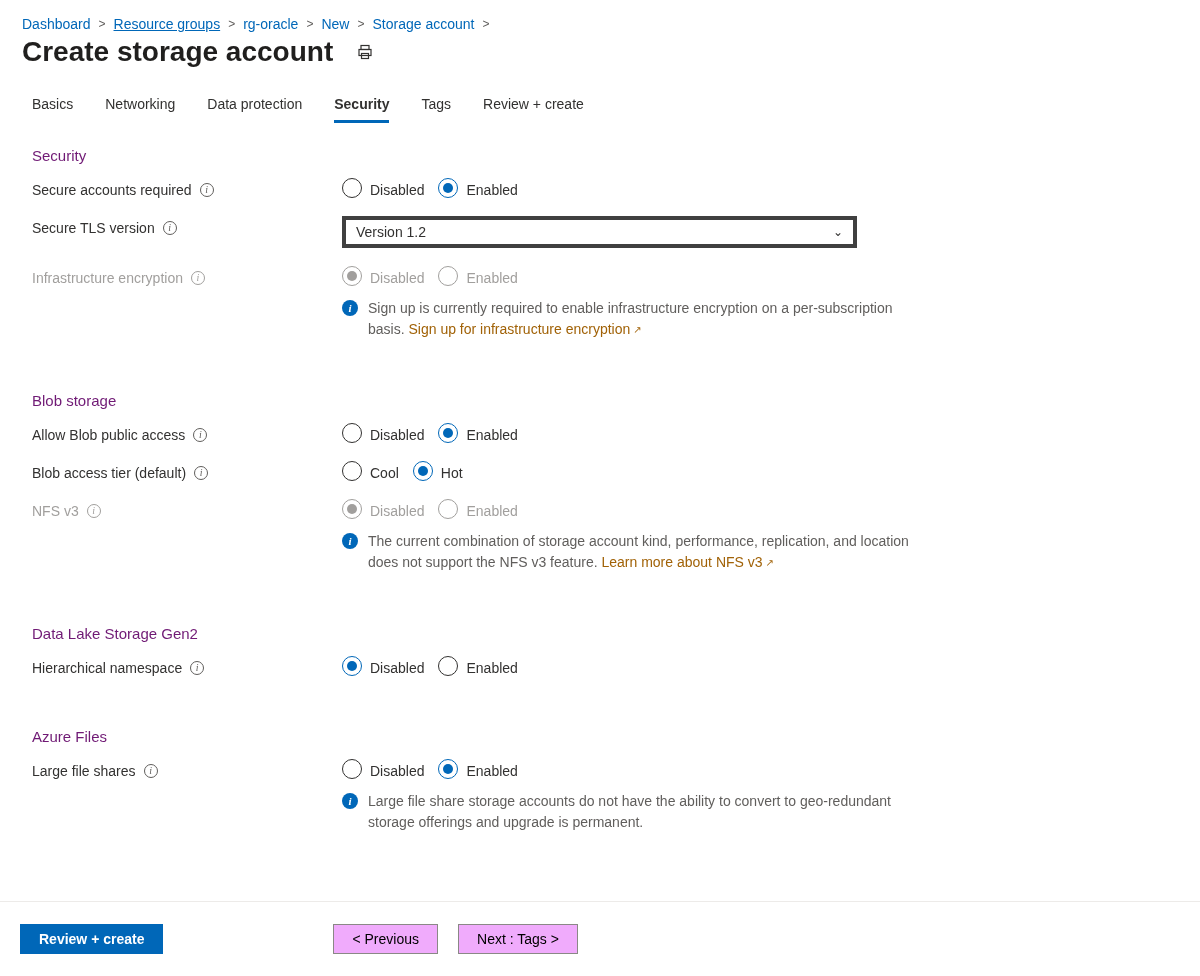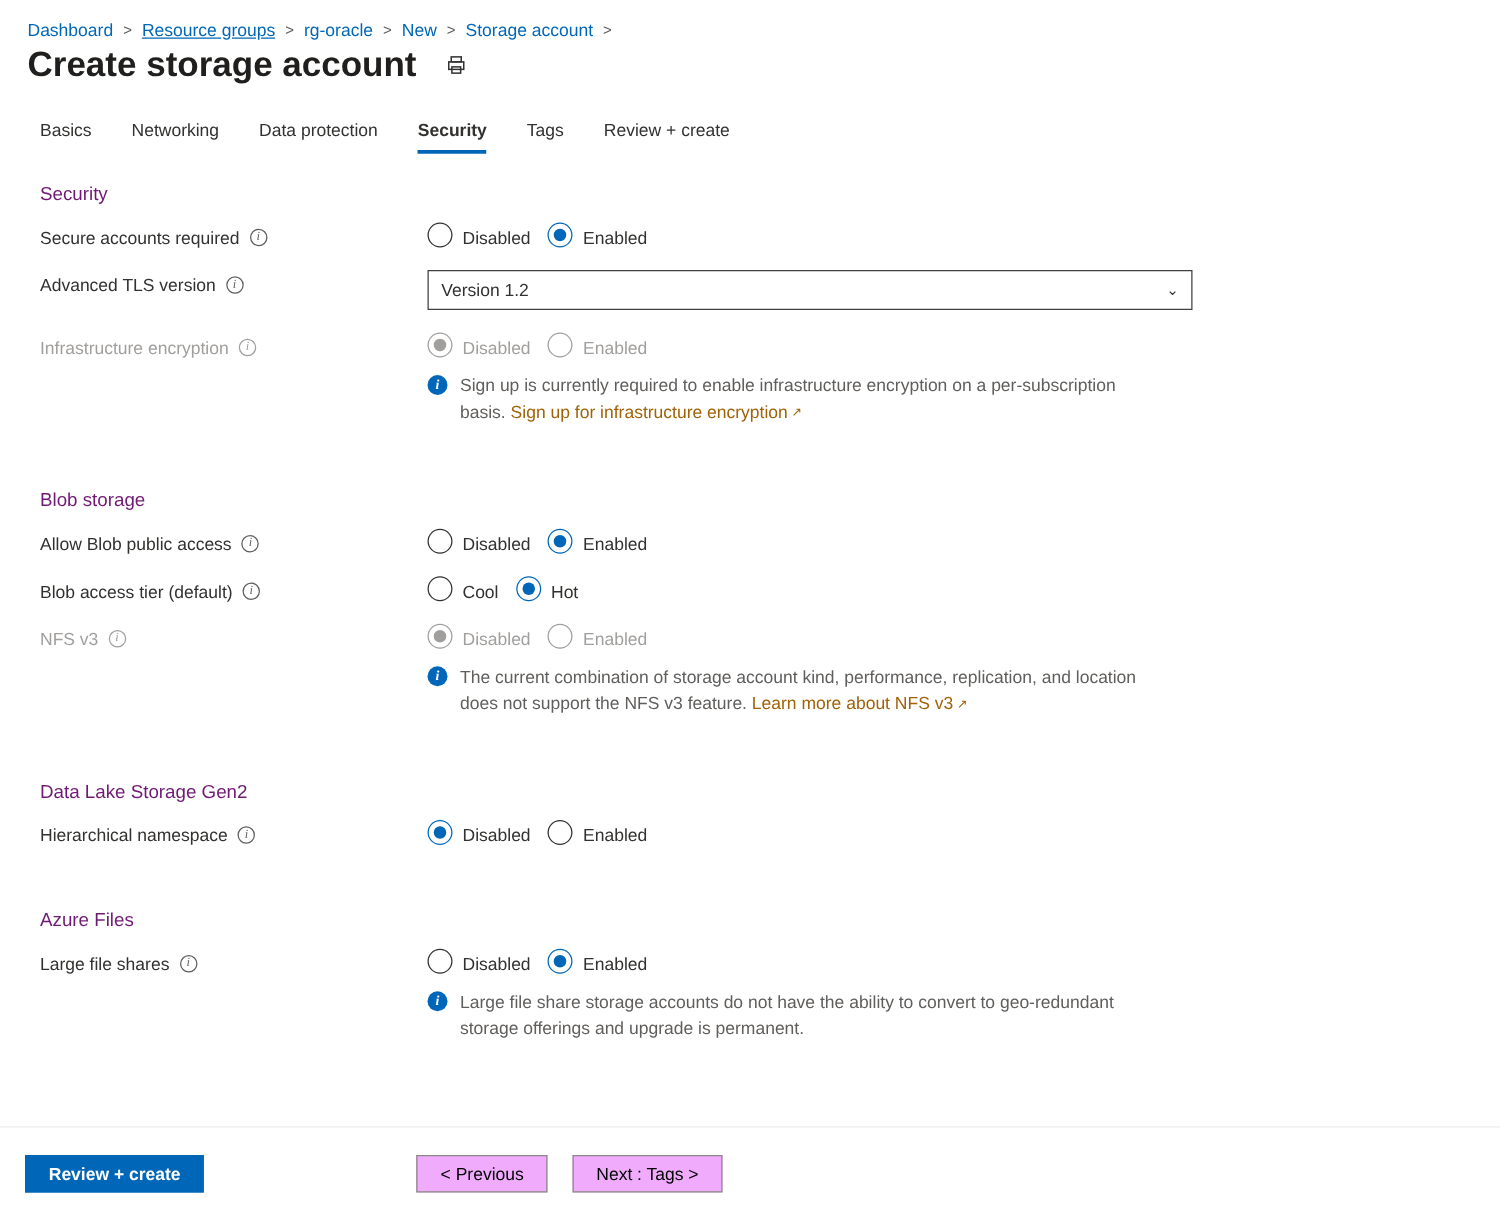--- a/index.html
+++ b/index.html
@@ -127,23 +127,23 @@
     content: "";
     width: 10px; height: 10px;
     background: #0067b8;
     border-radius: 50%;
   }
   .radio.disabled { cursor: not-allowed; color: #a19f9d; }
   .radio.disabled .ring { border-color: #a19f9d; }
   .radio.disabled.selected .ring::after { background: #a19f9d; }
   
   .select {
-    width: 612px;
+    width: 515px;
     height: 32px;
-    border: 1px solid #404040;
+    border: 4px solid #404040;
     display: flex; align-items: center; justify-content: space-between;
     padding: 0 10px;
     font-size: 14px;
     cursor: pointer;
     background: #fff;
     gap: 40px;
   }
   .select .chev { font-size: 12px; color: #323130; }
   
   .info-box {
@@ -256,21 +256,21 @@
           <label class="radio selected">
               <span class="ring"></span>
               <span>Enabled</span>
             </label>
         </div>
       </div>
     </div>
 
     <div class="form-row">
       <div class="label-col">
-        <span>Advanced TLS version</span>
+        <span>Secure TLS version</span>
         <span class="info-ico">i</span>
       </div>
       <div class="control-col">
         <div class="select">
           <span>Version 1.2</span>
           <span class="chev">⌄</span>
         </div>
       </div>
     </div>
 

